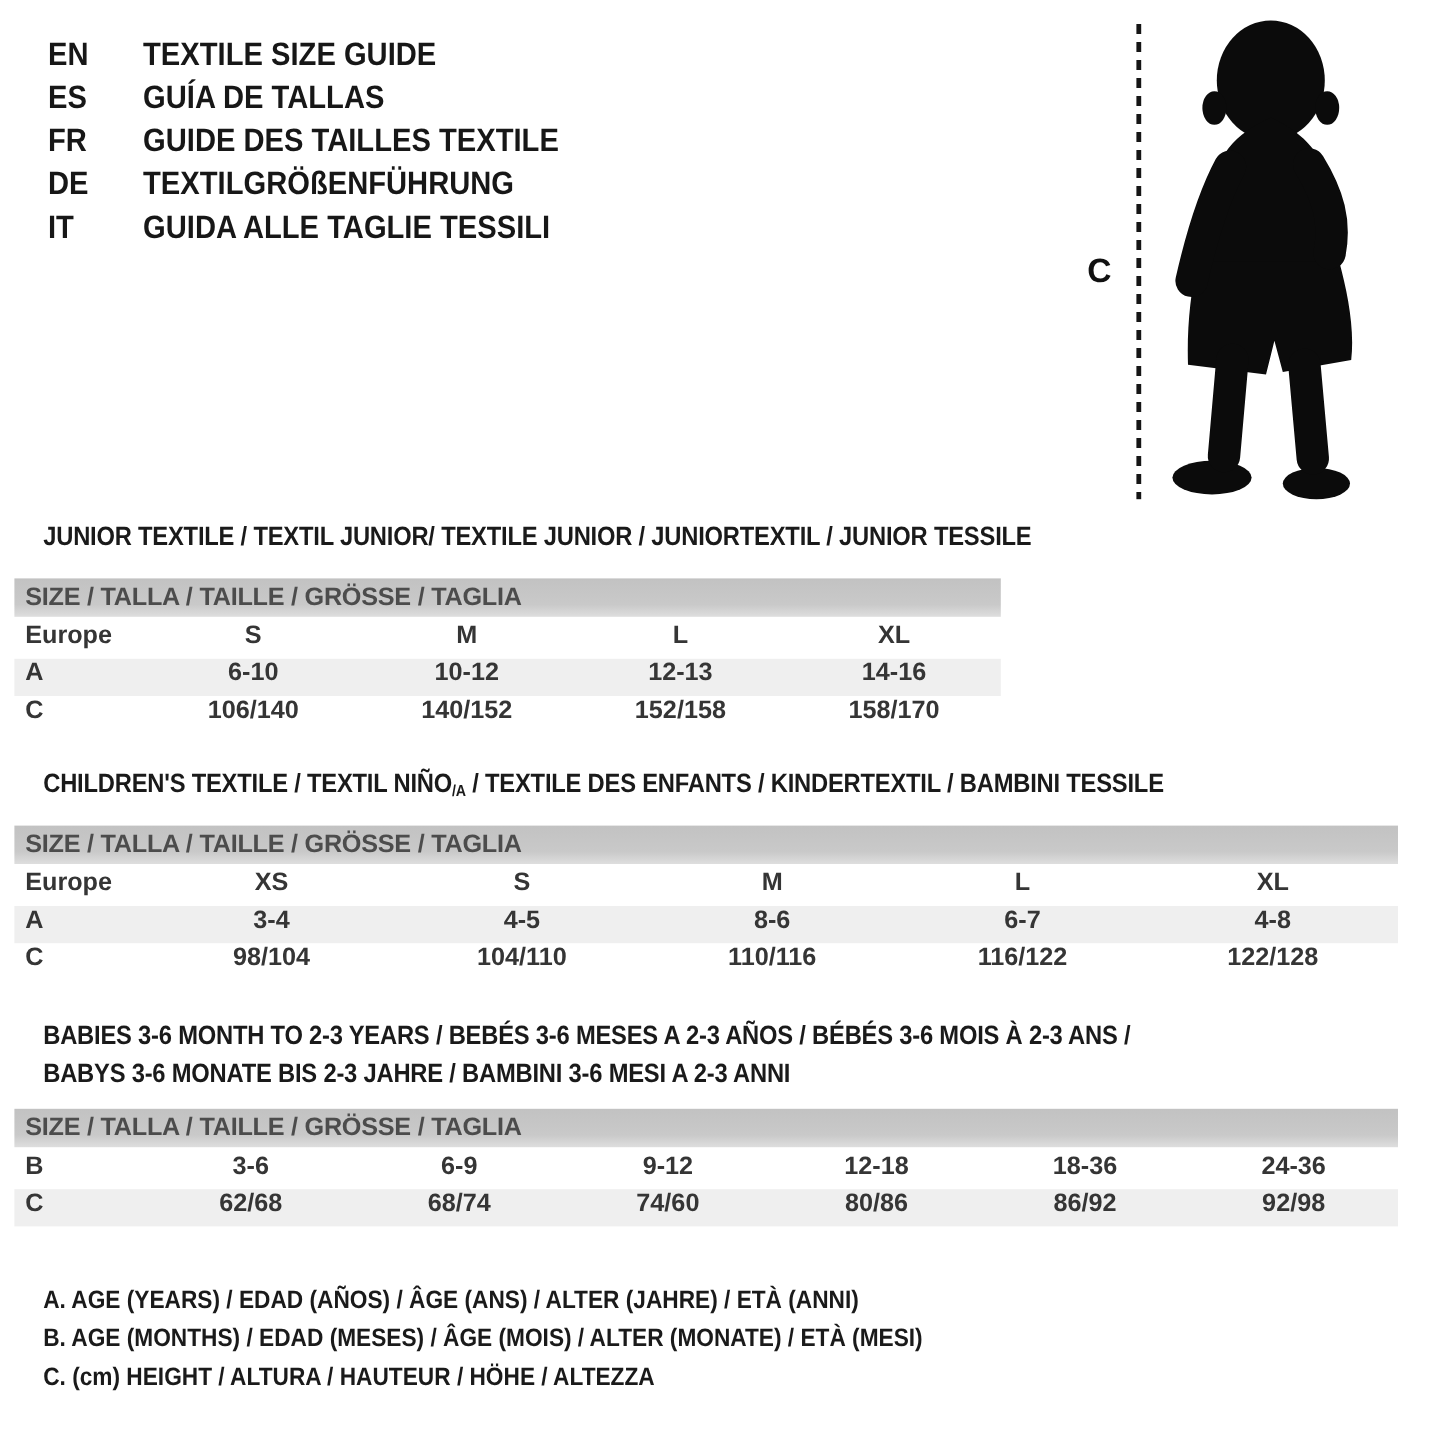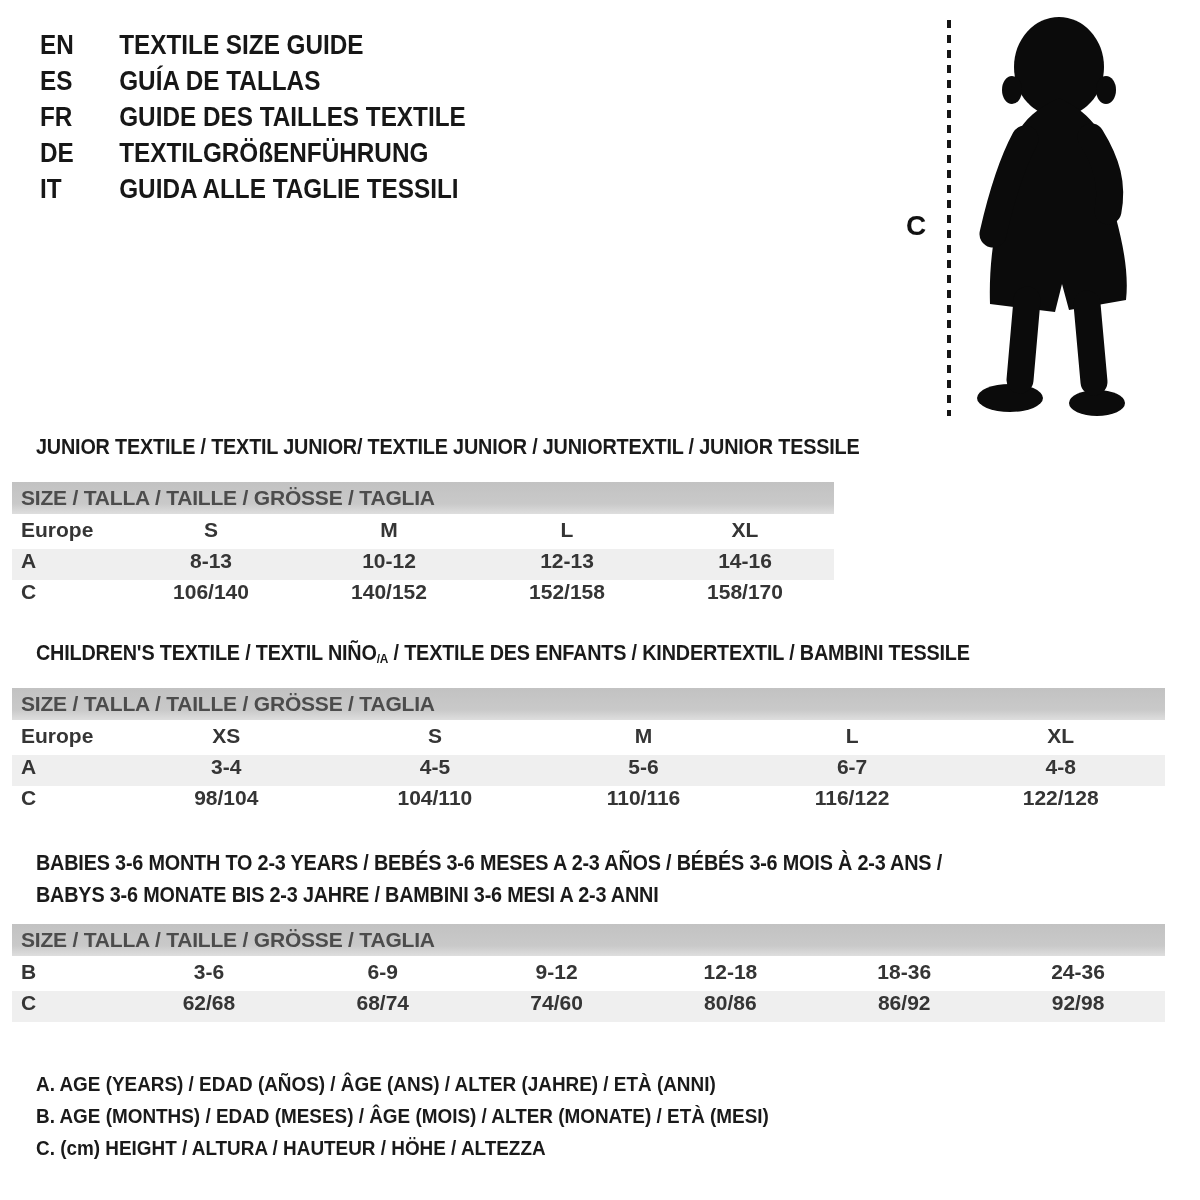--- a/index.html
+++ b/index.html
@@ -94,21 +94,21 @@
   <div class="size-bar">SIZE / TALLA / TAILLE / GRÖSSE / TAGLIA</div>
   <div class="trow first">
     <span class="tlabel">Europe</span>
     <span class="tcell">S</span>
     <span class="tcell">M</span>
     <span class="tcell">L</span>
     <span class="tcell">XL</span>
   </div>
   <div class="trow shaded">
     <span class="tlabel">A</span>
-    <span class="tcell">8-13</span>
+    <span class="tcell">6-10</span>
     <span class="tcell">10-12</span>
     <span class="tcell">12-13</span>
     <span class="tcell">14-16</span>
   </div>
   <div class="trow">
     <span class="tlabel">C</span>
     <span class="tcell">106/140</span>
     <span class="tcell">140/152</span>
     <span class="tcell">152/158</span>
     <span class="tcell">158/170</span>
@@ -126,21 +126,21 @@
     <span class="tcell">XS</span>
     <span class="tcell">S</span>
     <span class="tcell">M</span>
     <span class="tcell">L</span>
     <span class="tcell">XL</span>
   </div>
   <div class="trow shaded">
     <span class="tlabel">A</span>
     <span class="tcell">3-4</span>
     <span class="tcell">4-5</span>
-    <span class="tcell">5-6</span>
+    <span class="tcell">8-6</span>
     <span class="tcell">6-7</span>
     <span class="tcell">4-8</span>
   </div>
   <div class="trow">
     <span class="tlabel">C</span>
     <span class="tcell">98/104</span>
     <span class="tcell">104/110</span>
     <span class="tcell">110/116</span>
     <span class="tcell">116/122</span>
     <span class="tcell">122/128</span>

